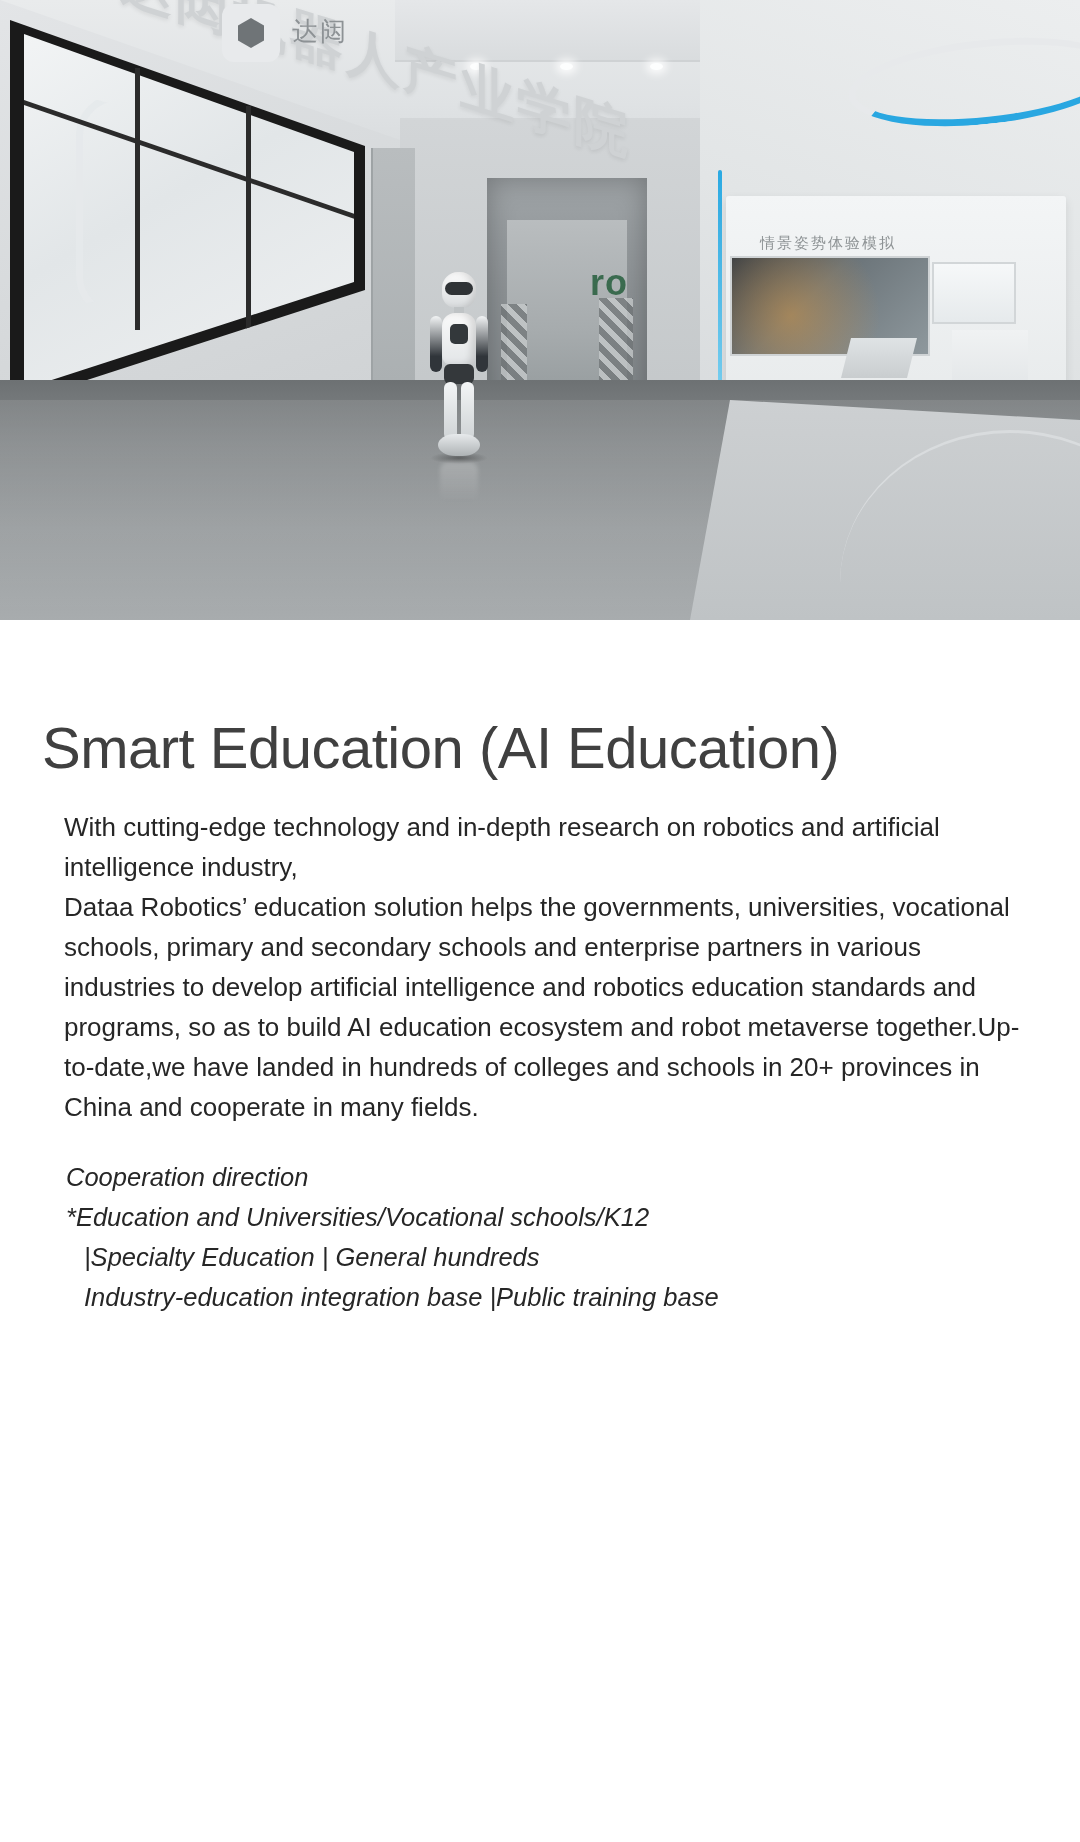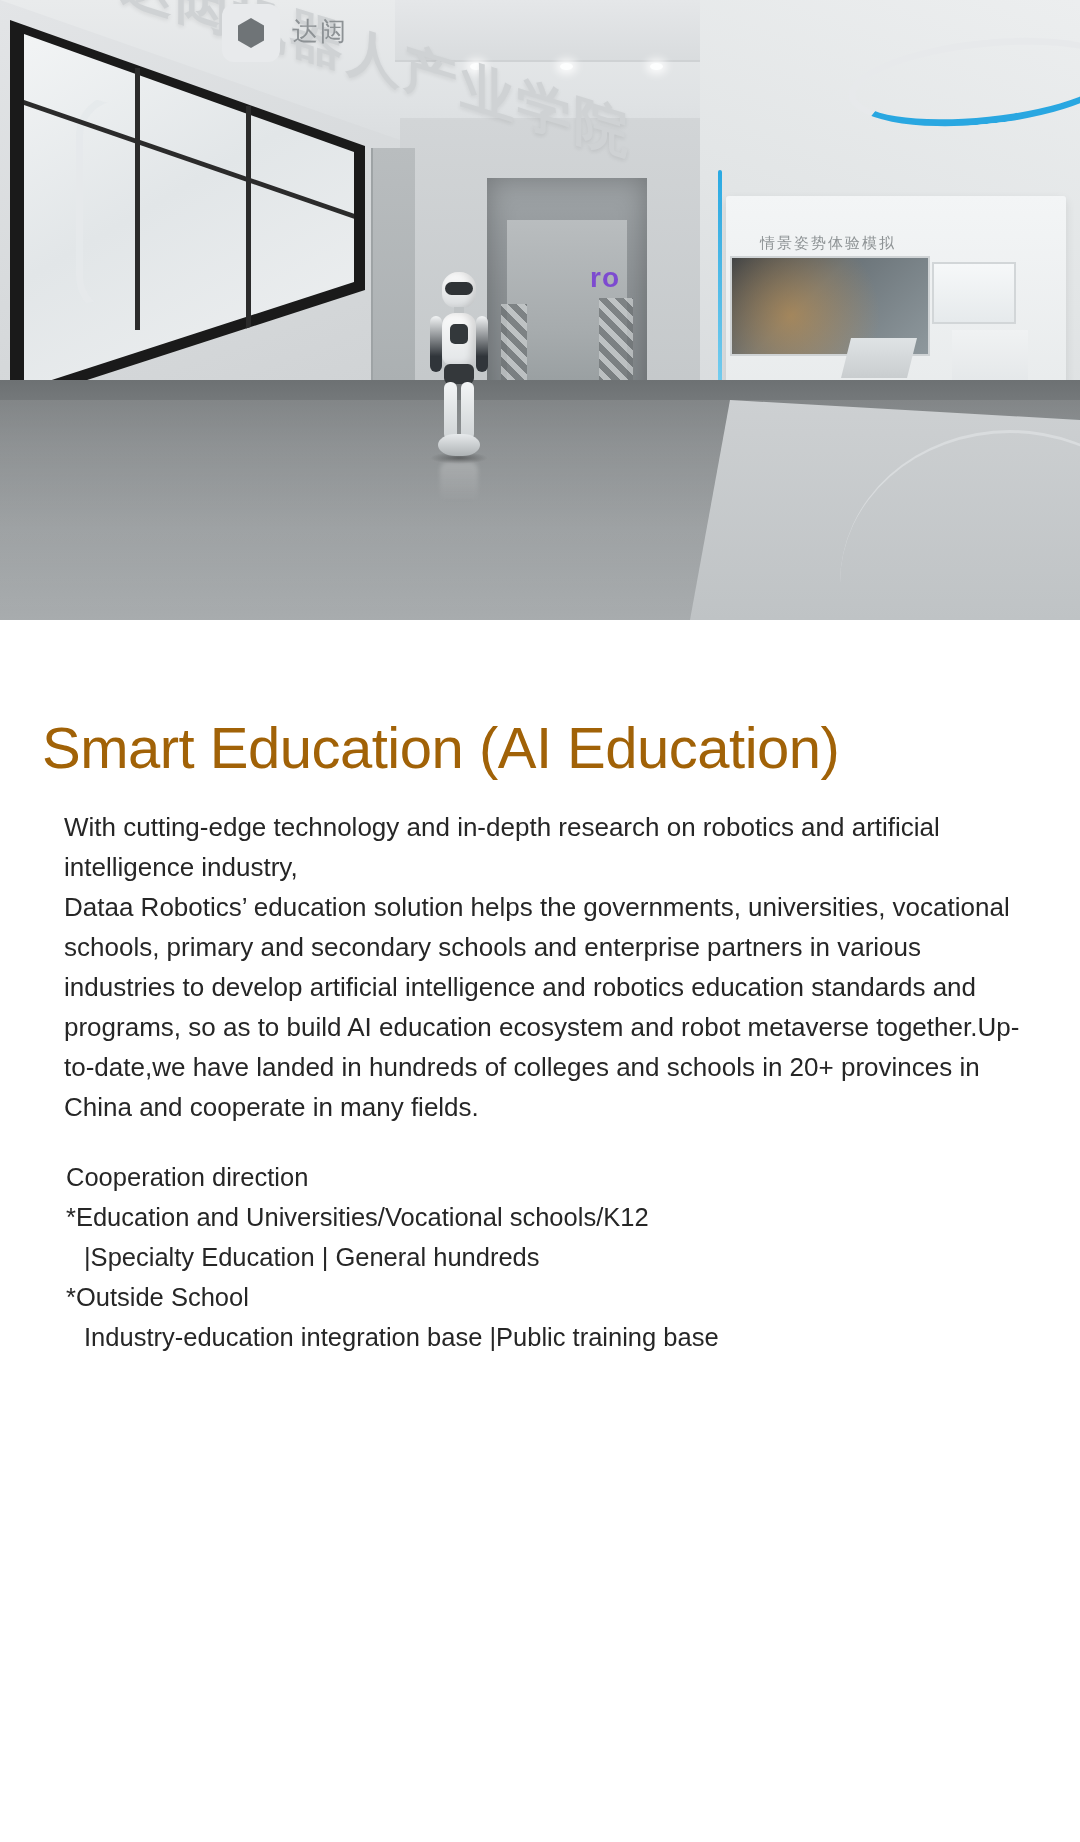--- a/index.html
+++ b/index.html
@@ -70,22 +70,22 @@
     background: linear-gradient(180deg,#b9bdbf 0%, #a6abad 70%, #9aa0a2 100%);
   }
   .corridor-stripe {
     position: absolute;
     background: repeating-linear-gradient(45deg,#6f7476 0 6px,#c6cacb 6px 12px);
     opacity: .75;
   }
   .corridor-text {
     position: absolute;
     left: 590px; top: 262px;
-    font-size: 28px;
-    color: #6d28d9;
+    font-size: 36px;
+    color: #14532d;
     font-weight: bold;
     letter-spacing: 1px;
     opacity: .75;
   }
   
   .leftwall {
     position: absolute;
     left: 0; top: 0;
     width: 400px; height: 470px;
     background: linear-gradient(160deg,#e3e5e7 0%, #d7dadc 50%, #cdd0d2 100%);
@@ -276,36 +276,37 @@
     position: relative;
     padding: 0;
   }
   .page-title {
     margin: 0;
     padding: 98px 0 0 42px;
     font-size: 58px;
     font-weight: normal;
     line-height: 1.05;
     letter-spacing: -0.5px;
-    color: #a16207;
+    color: #404040;
   }
   .body-block {
     margin: 28px 0 0 0;
     padding: 0 52px 0 64px;
     font-size: 26px;
     line-height: 40px;
     color: #262626;
   }
   .body-block p { margin: 0; }
   .coop-block {
     margin: 30px 0 0 0;
     padding: 0 39px 0 66px;
     font-size: 25.5px;
     line-height: 40px;
     color: #262626;
+    font-style: italic;
   }
   .coop-block .line { white-space: pre; }
   .indent1 { padding-left: 18px; }
 </style>
 </head>
 <body>
 
 <div class="hero">
 
   <div class="ceiling"></div>
@@ -385,17 +386,16 @@
 
   <div class="body-block">
     <p>With cutting-edge technology and in-depth research on robotics and artificial intelligence industry,</p>
     <p>Dataa Robotics’ education solution helps the governments, universities, vocational schools, primary and secondary schools and enterprise partners in various industries to develop artificial intelligence and robotics education standards and programs, so as to build AI education ecosystem and robot metaverse together.Up-to-date,we have landed in hundreds of colleges and schools in 20+ provinces in China and cooperate in many fields.</p>
   </div>
 
   <div class="coop-block">
     <div class="line">Cooperation direction</div>
     <div class="line">*Education and Universities/Vocational schools/K12</div>
     <div class="line indent1">|Specialty Education | General hundreds</div>
-    <div class="line">*Outside School</div>
     <div class="line indent1">Industry-education integration base |Public training base</div>
   </div>
 
 </div>
 
 </body></html>

